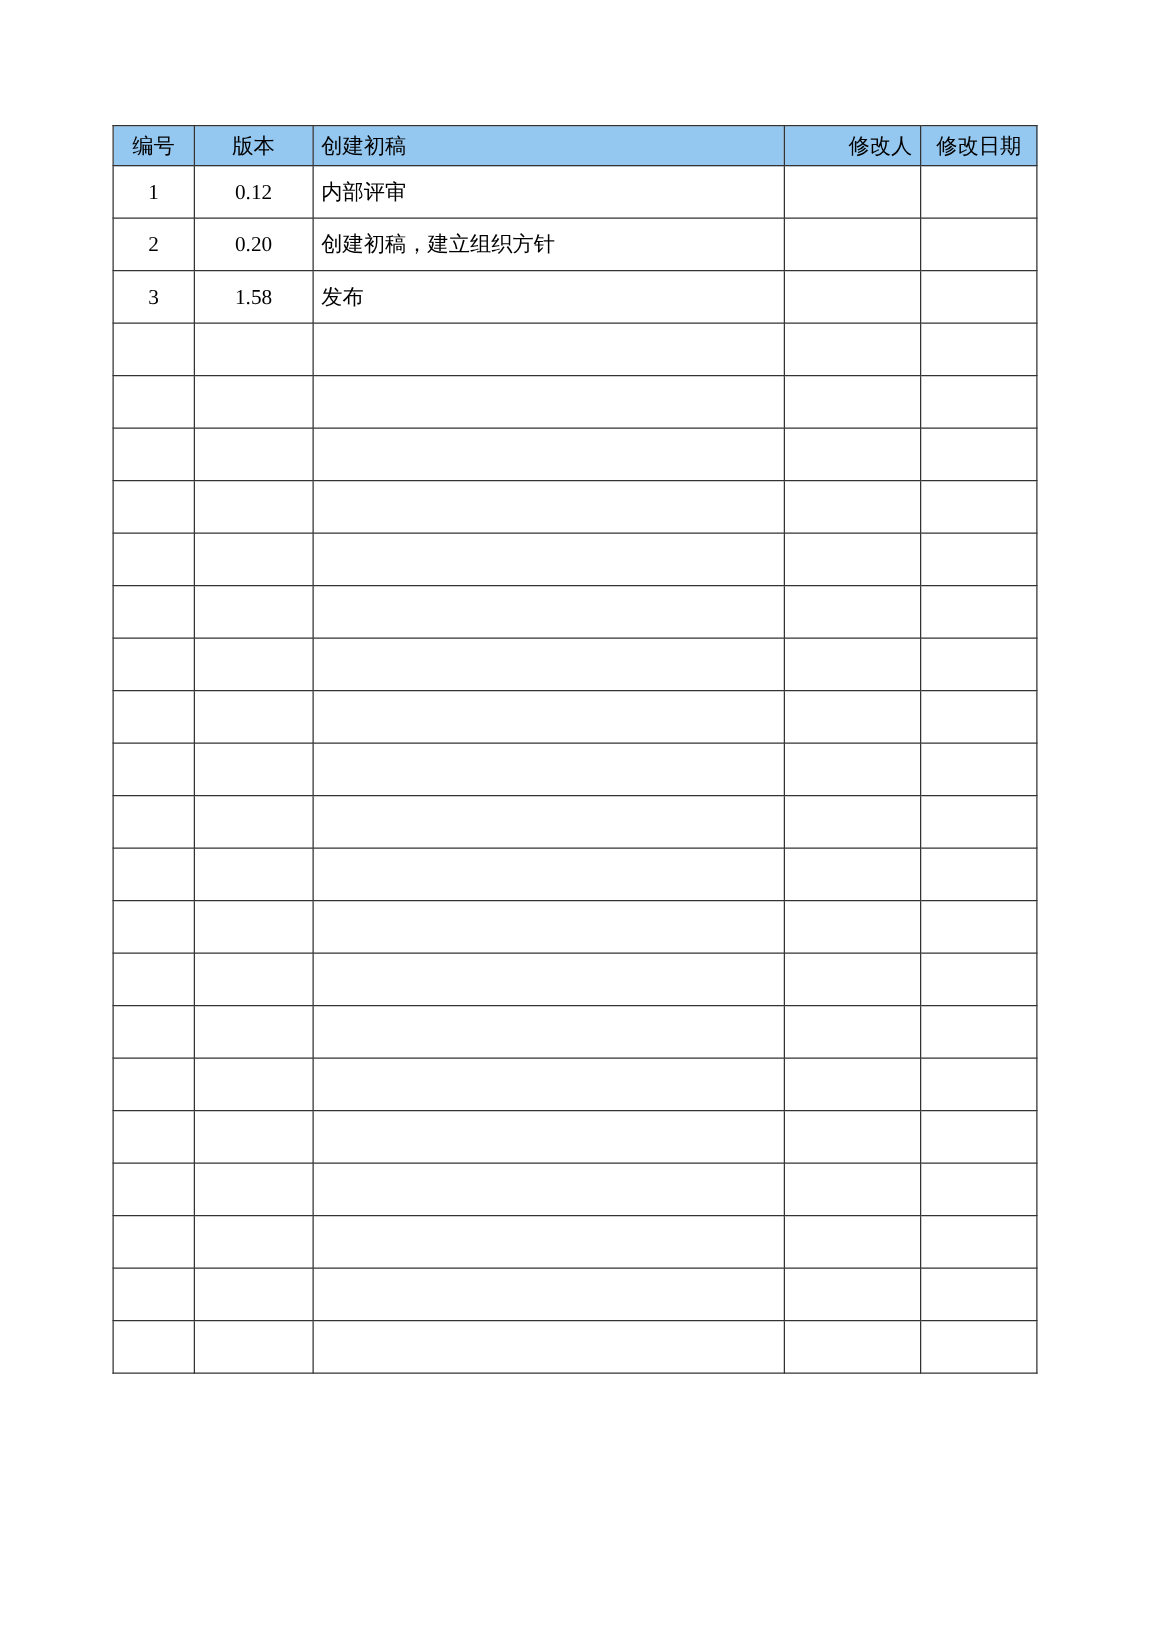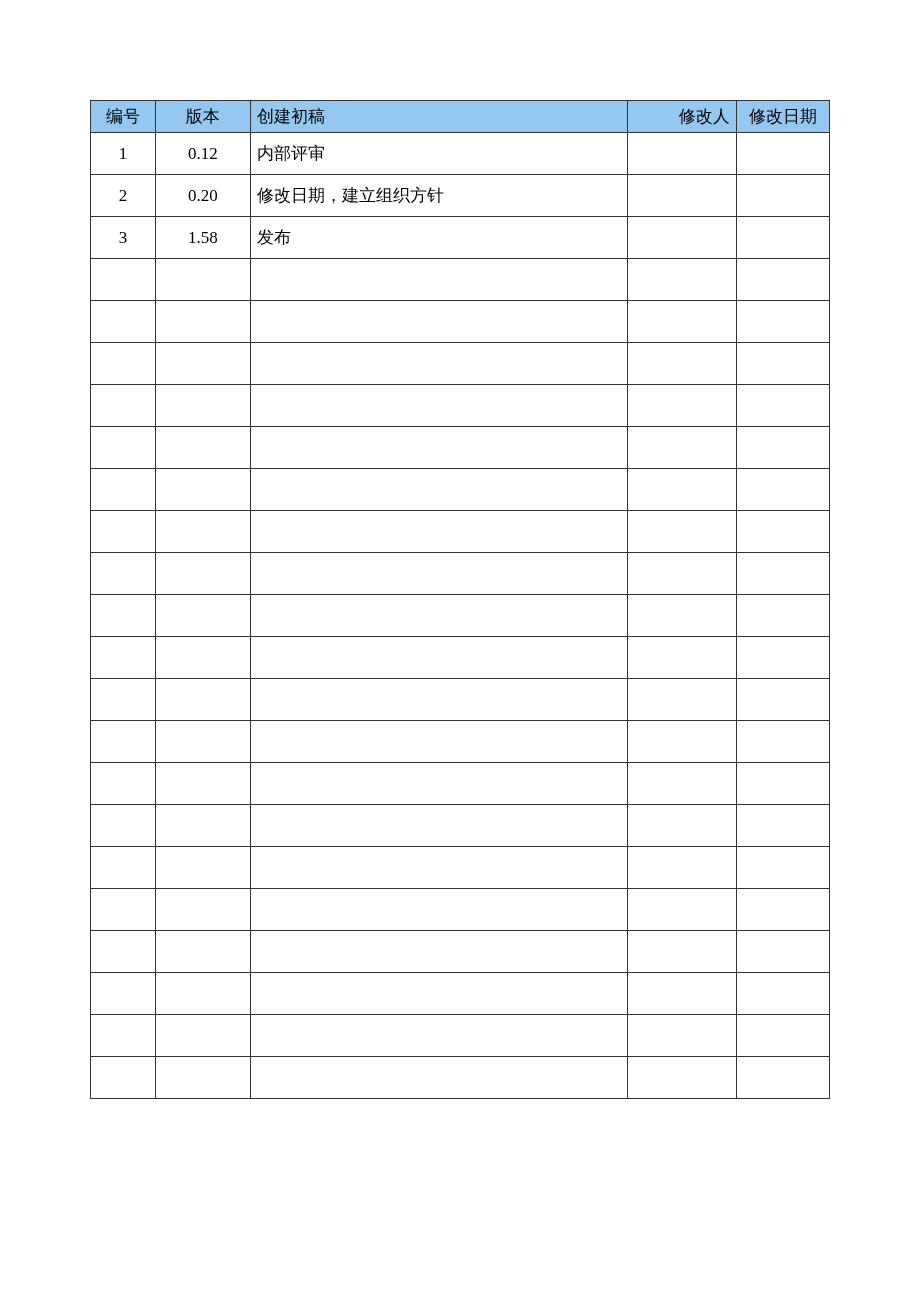--- a/index.html
+++ b/index.html
@@ -69,21 +69,21 @@
     <tr>
           <td class="col-num">1</td>
           <td class="col-ver">0.12</td>
           <td class="col-content">内部评审</td>
           <td class="col-person"></td>
           <td class="col-date"></td>
         </tr>
         <tr>
           <td class="col-num">2</td>
           <td class="col-ver">0.20</td>
-          <td class="col-content">修改日期，建立组织方针</td>
+          <td class="col-content">创建初稿，建立组织方针</td>
           <td class="col-person"></td>
           <td class="col-date"></td>
         </tr>
         <tr>
           <td class="col-num">3</td>
           <td class="col-ver">1.58</td>
           <td class="col-content">发布</td>
           <td class="col-person"></td>
           <td class="col-date"></td>
         </tr>

